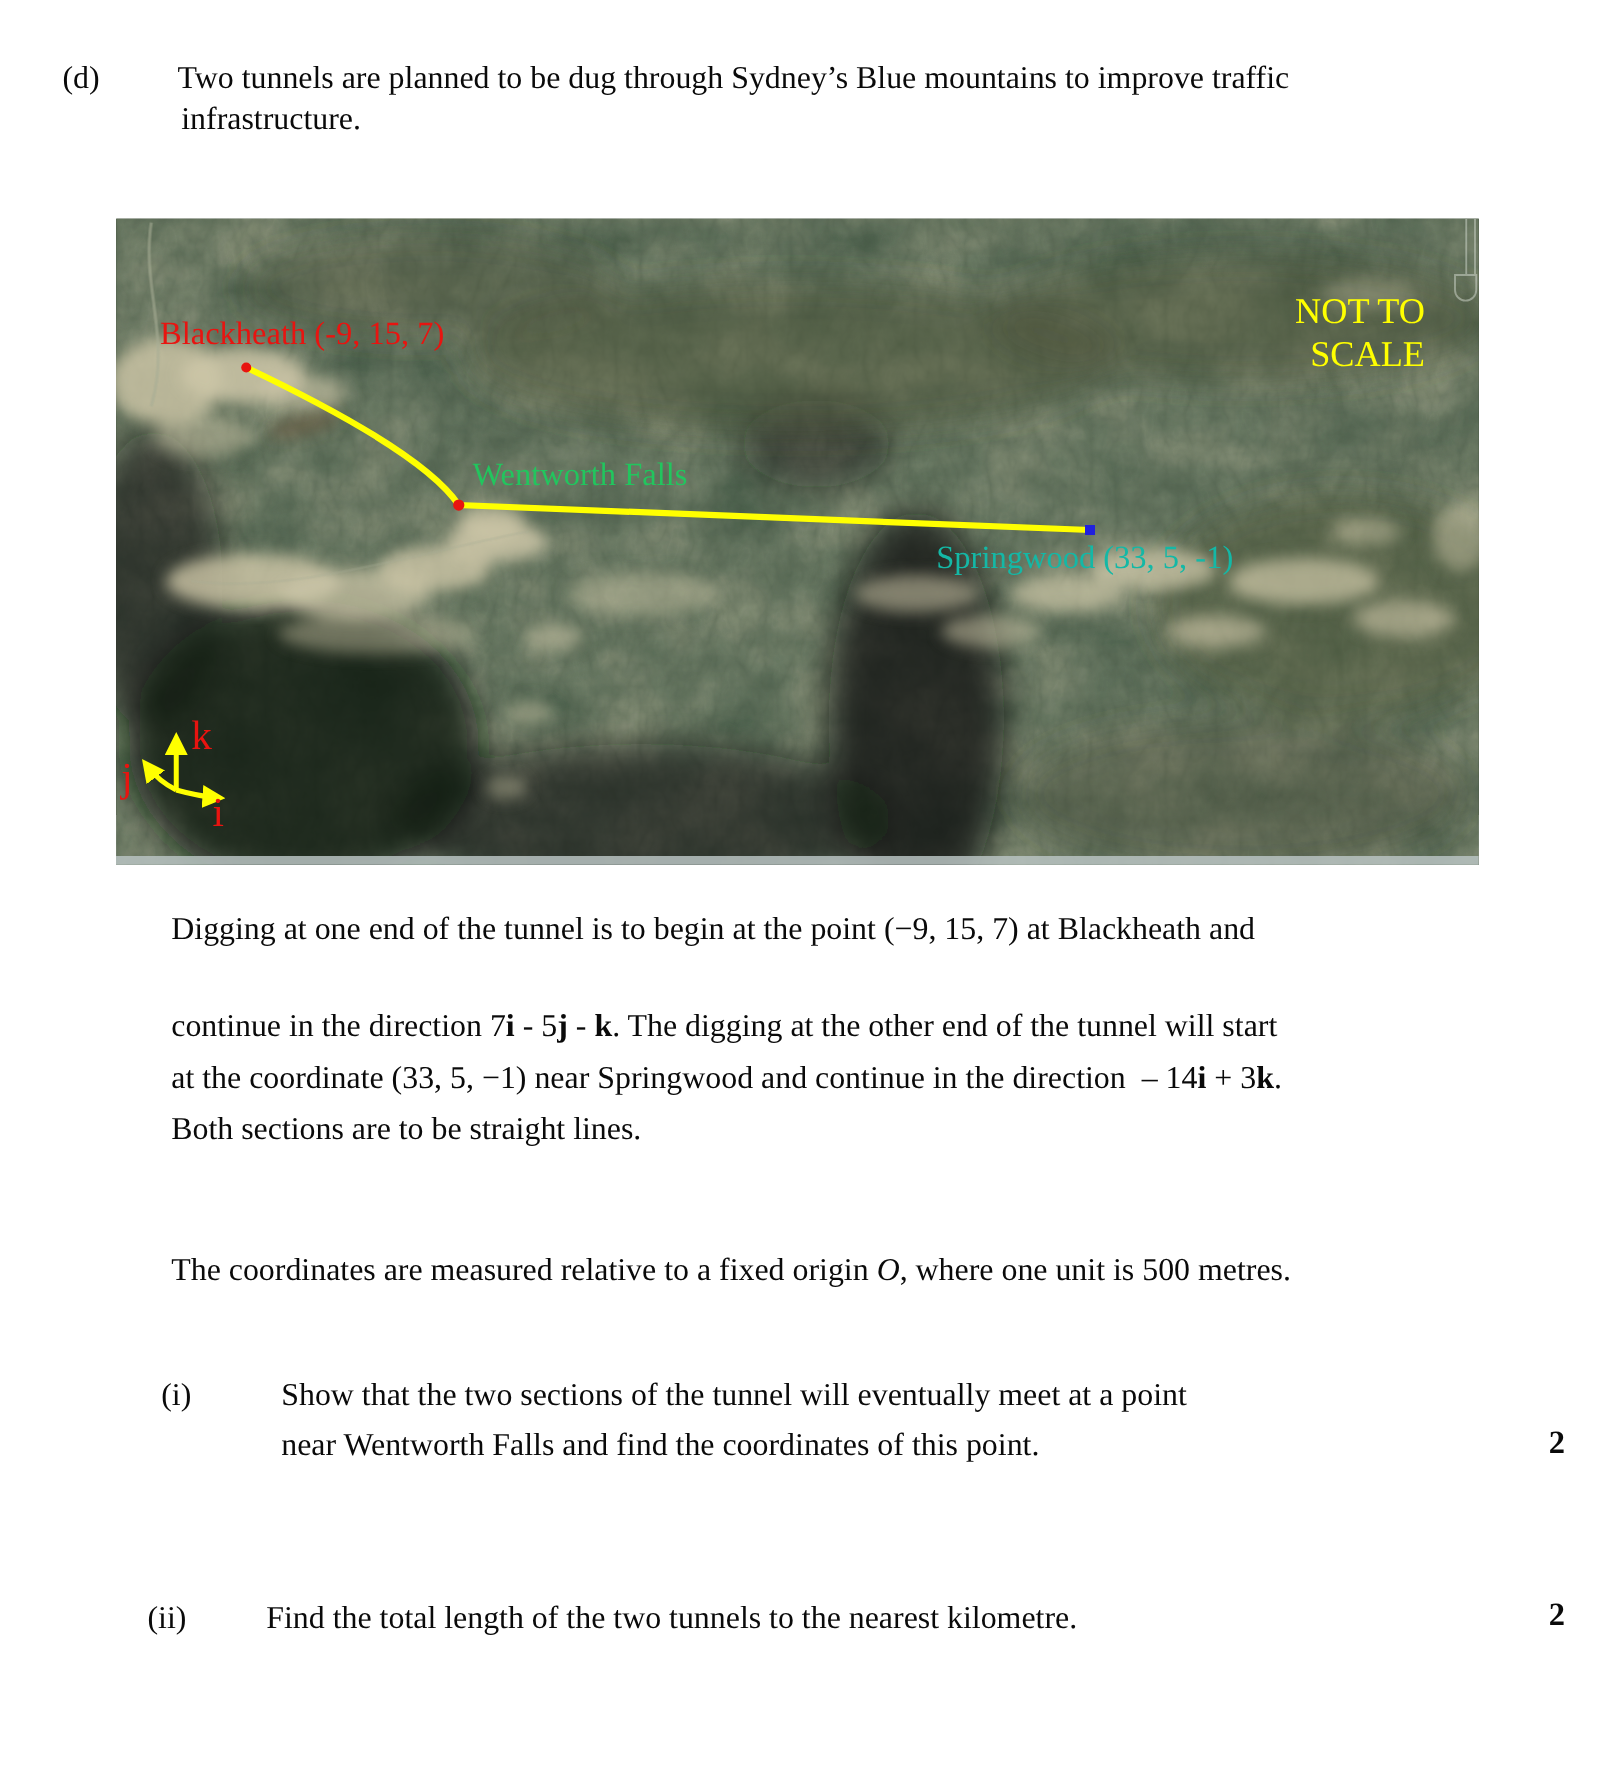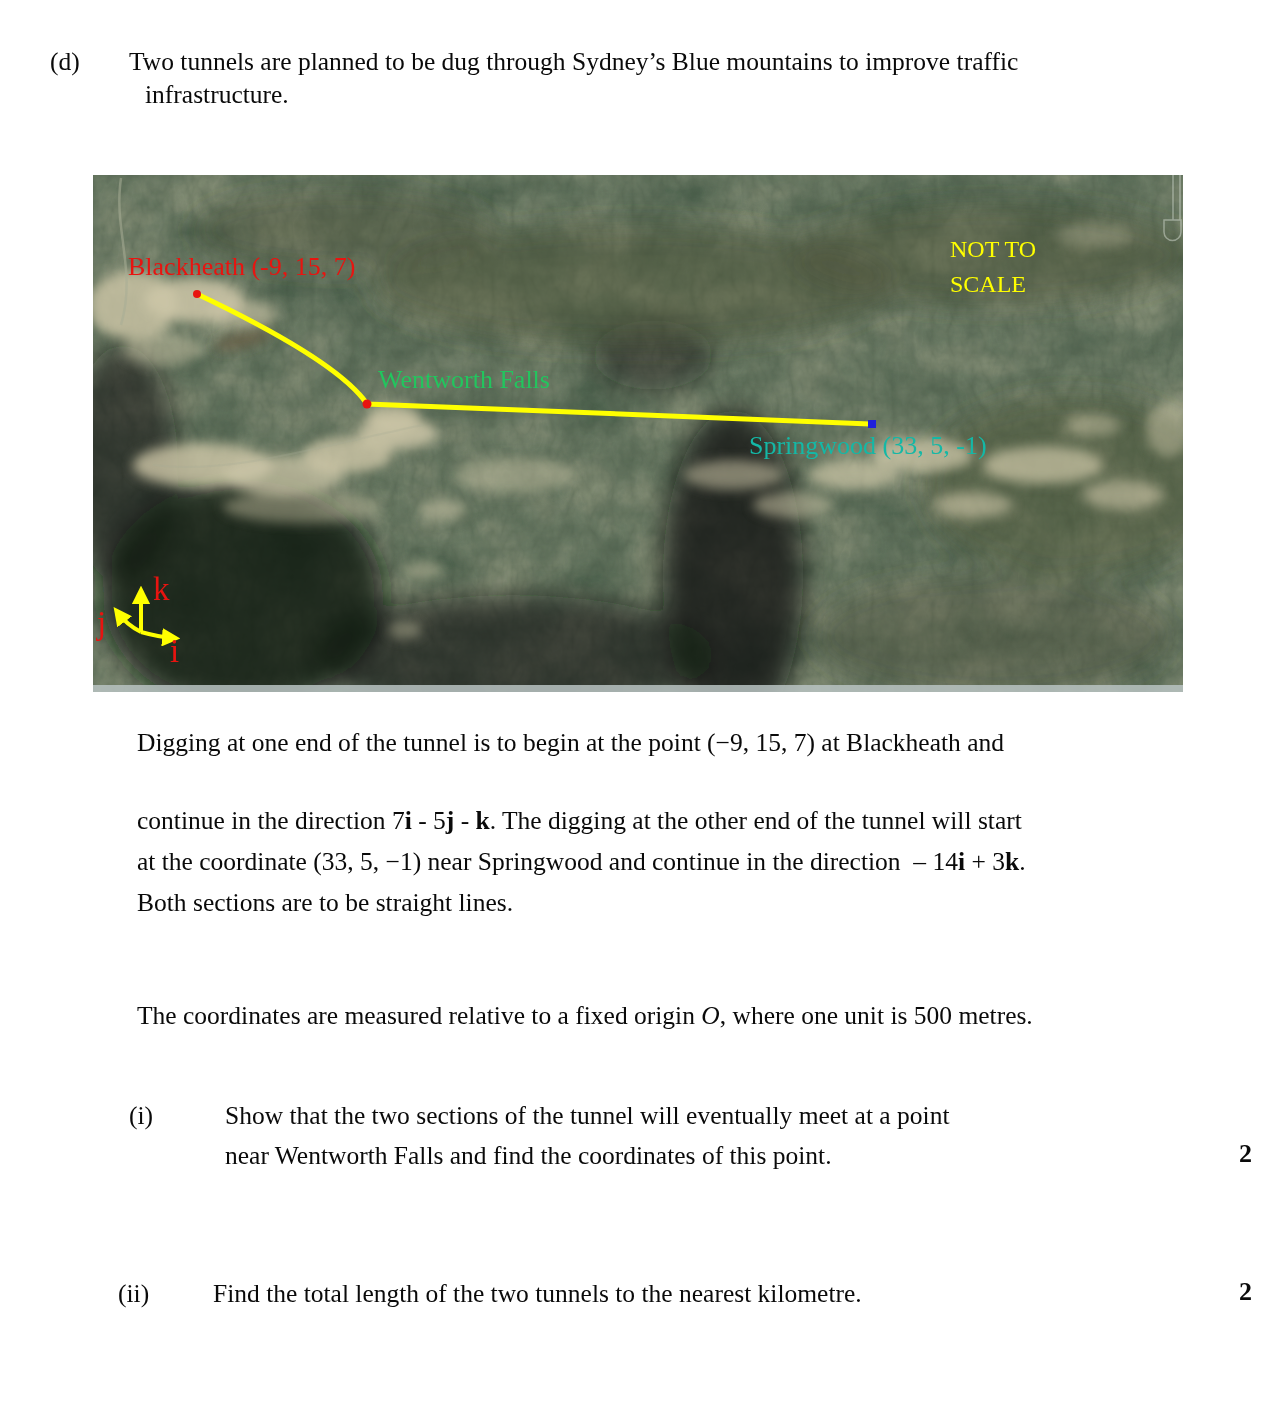--- a/index.html
+++ b/index.html
@@ -4,30 +4,30 @@
 <style>
   html,body{margin:0;padding:0;background:#ffffff;}
   .page{position:relative;width:1282px;height:1420px;background:#fff;overflow:hidden;
         font-family:"Liberation Serif","DejaVu Serif",serif;color:#0a0a0a;}
   .line{position:absolute;font-size:25.5px;white-space:pre;}
   .qlabel{position:absolute;font-size:25.5px;}
   .mark{position:absolute;font-size:26px;font-weight:bold;right:30px;}
   .map{position:absolute;left:93px;top:175px;width:1090px;height:477px;background:#25321e;}
   .map svg{position:absolute;left:0;top:0;}
   .maplabel{position:absolute;font-size:26px;white-space:pre;}
-  .nts{position:absolute;text-align:left;font-size:24px;line-height:35px;}
+  .nts{position:absolute;text-align:right;font-size:29px;line-height:35px;}
   .axislabel{position:absolute;font-size:33px;line-height:1;}
 </style>
 </head>
 <body>
 
 <div class="page">
 
   <div class="qlabel" style="left:50px;top:47px">(d)</div>
-  <div class="line" style="left:129px;top:47px">Two tunnels are planned to be dug through Sydney’s Blue mountains to improve traffic</div>
+  <div class="line" style="left:142px;top:47px">Two tunnels are planned to be dug through Sydney’s Blue mountains to improve traffic</div>
   <div class="line" style="left:145px;top:80px">infrastructure.</div>
 
   <div class="map">
     <svg width="1090" height="517" viewBox="0 0 1090 517">
       <defs>
         <filter id="terrain" x="0" y="0" width="100%" height="100%">
           <feTurbulence type="fractalNoise" baseFrequency="0.013 0.02" numOctaves="5" seed="8"></feTurbulence>
           <feColorMatrix type="saturate" values="0"></feColorMatrix>
           <feComponentTransfer>
             <feFuncR type="table" tableValues="0.05 0.09 0.16 0.27 0.38"></feFuncR>

